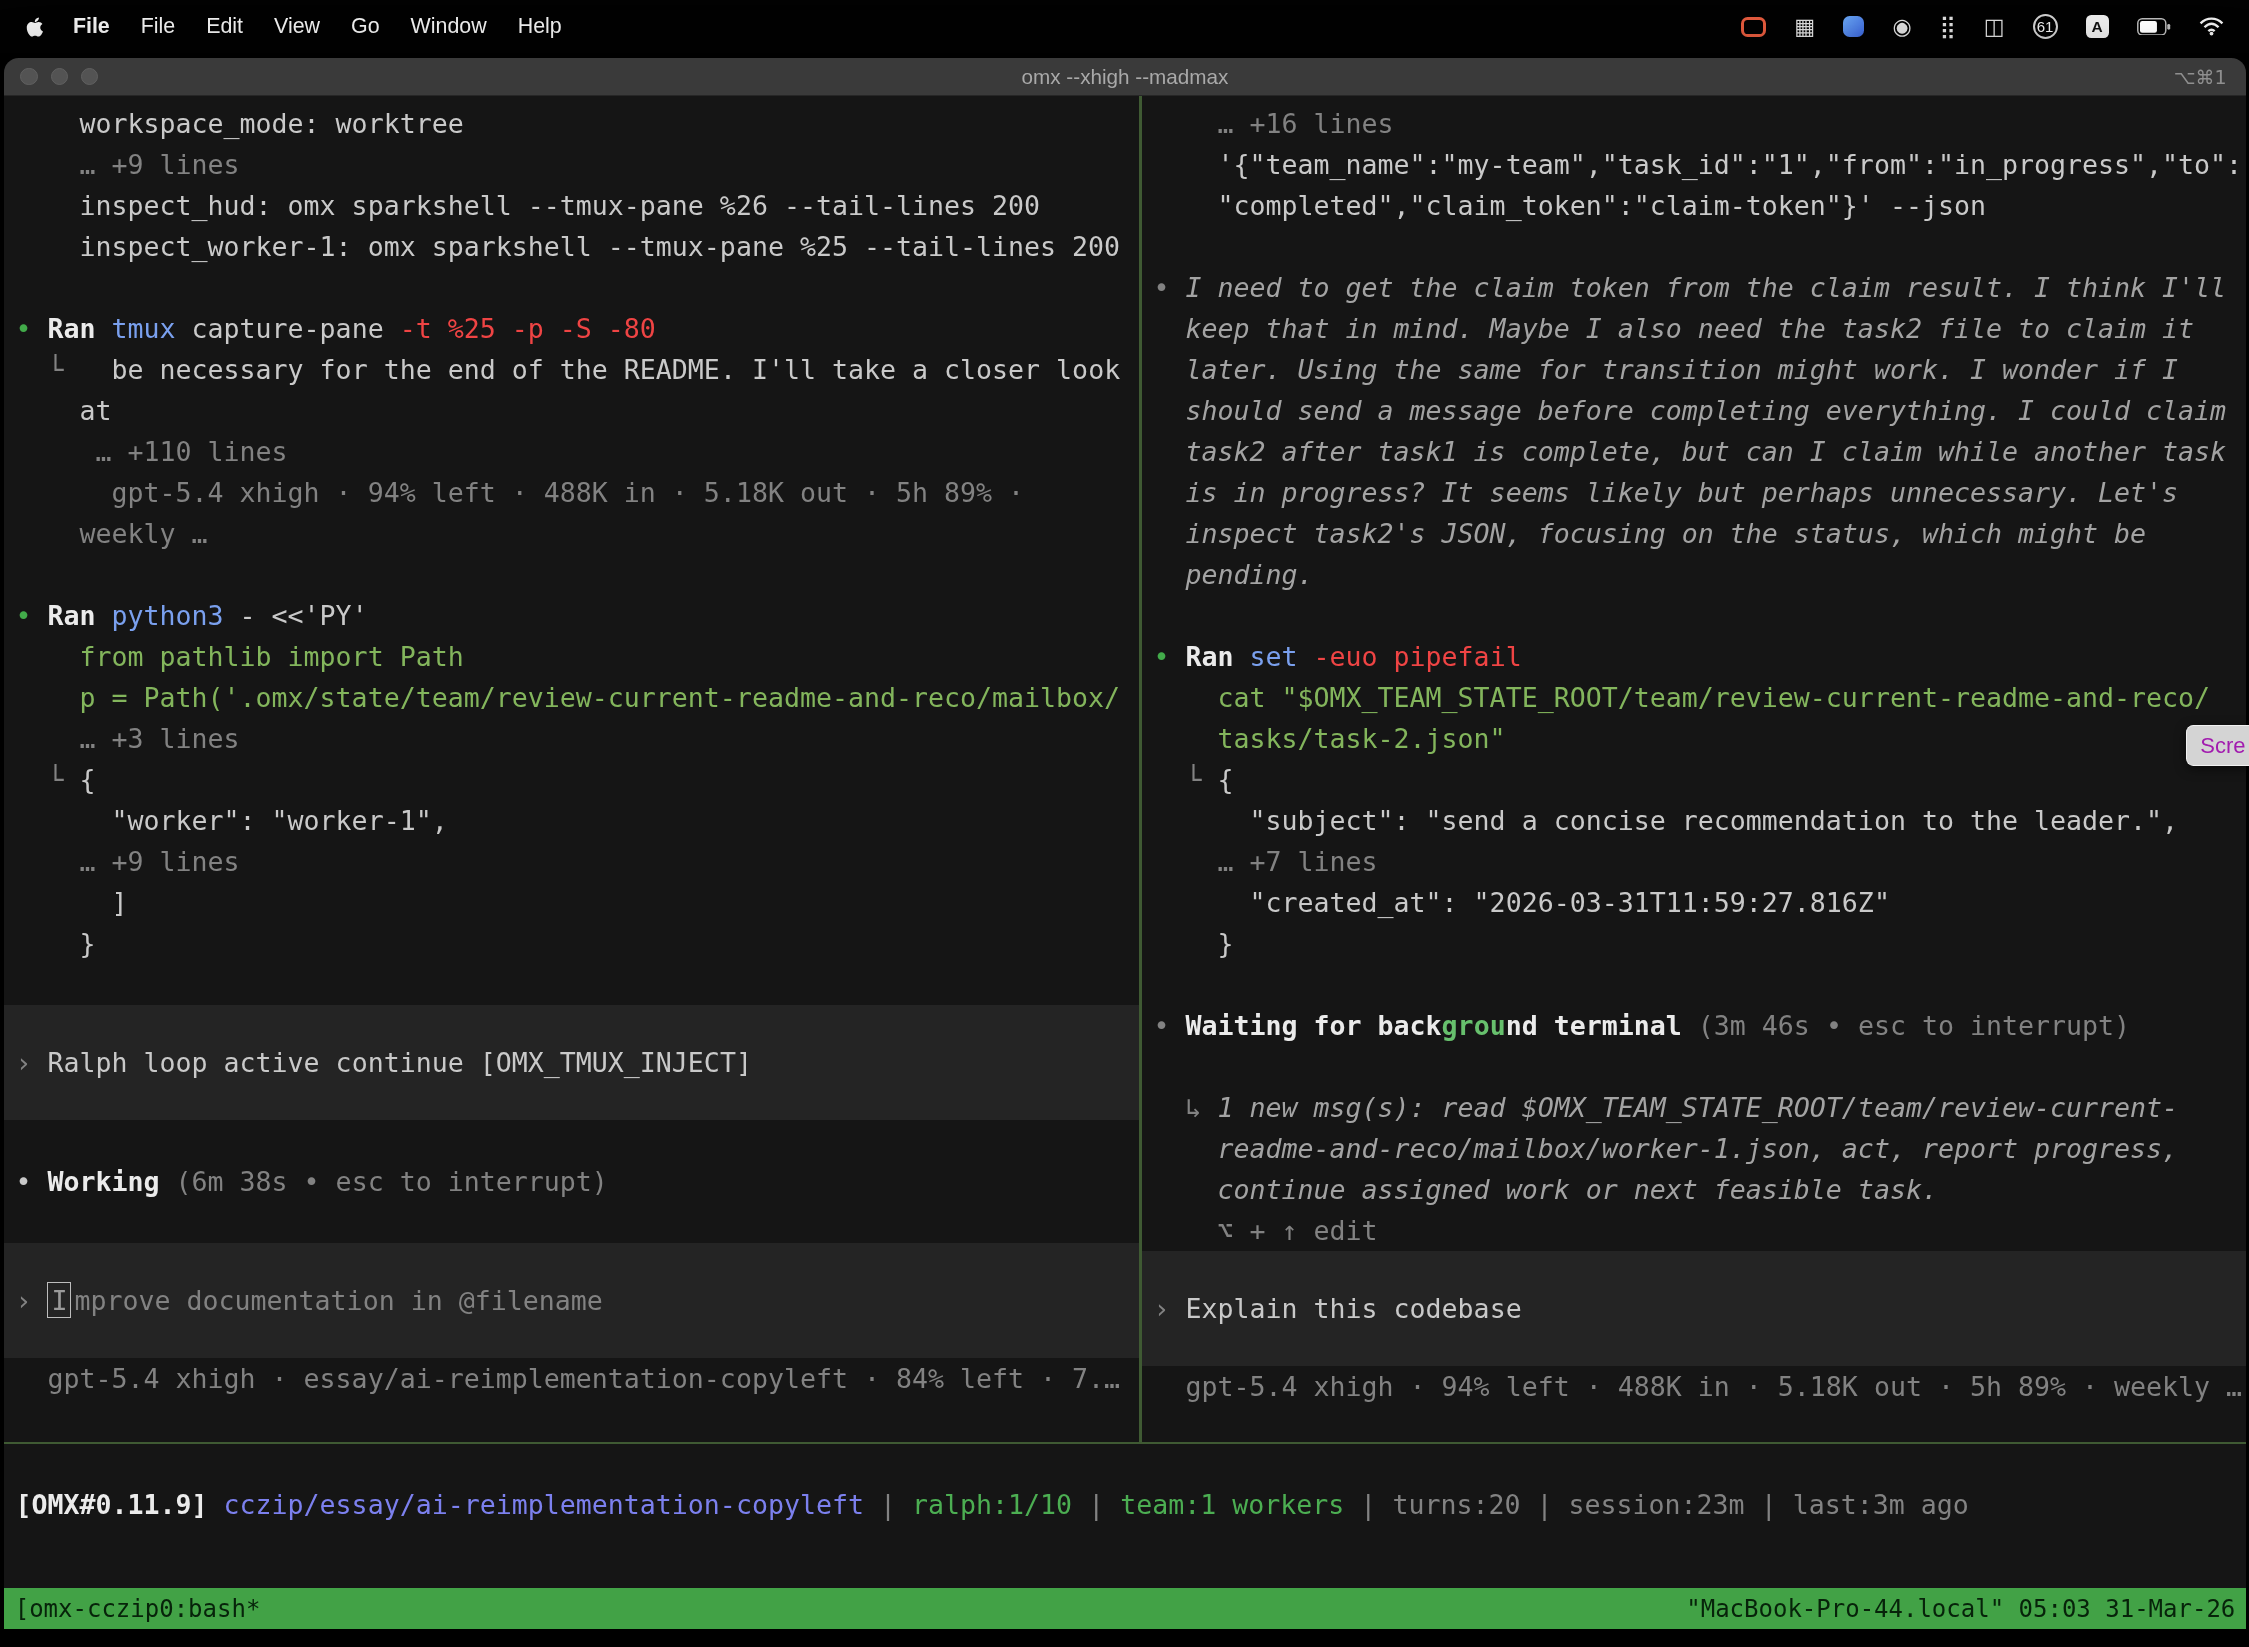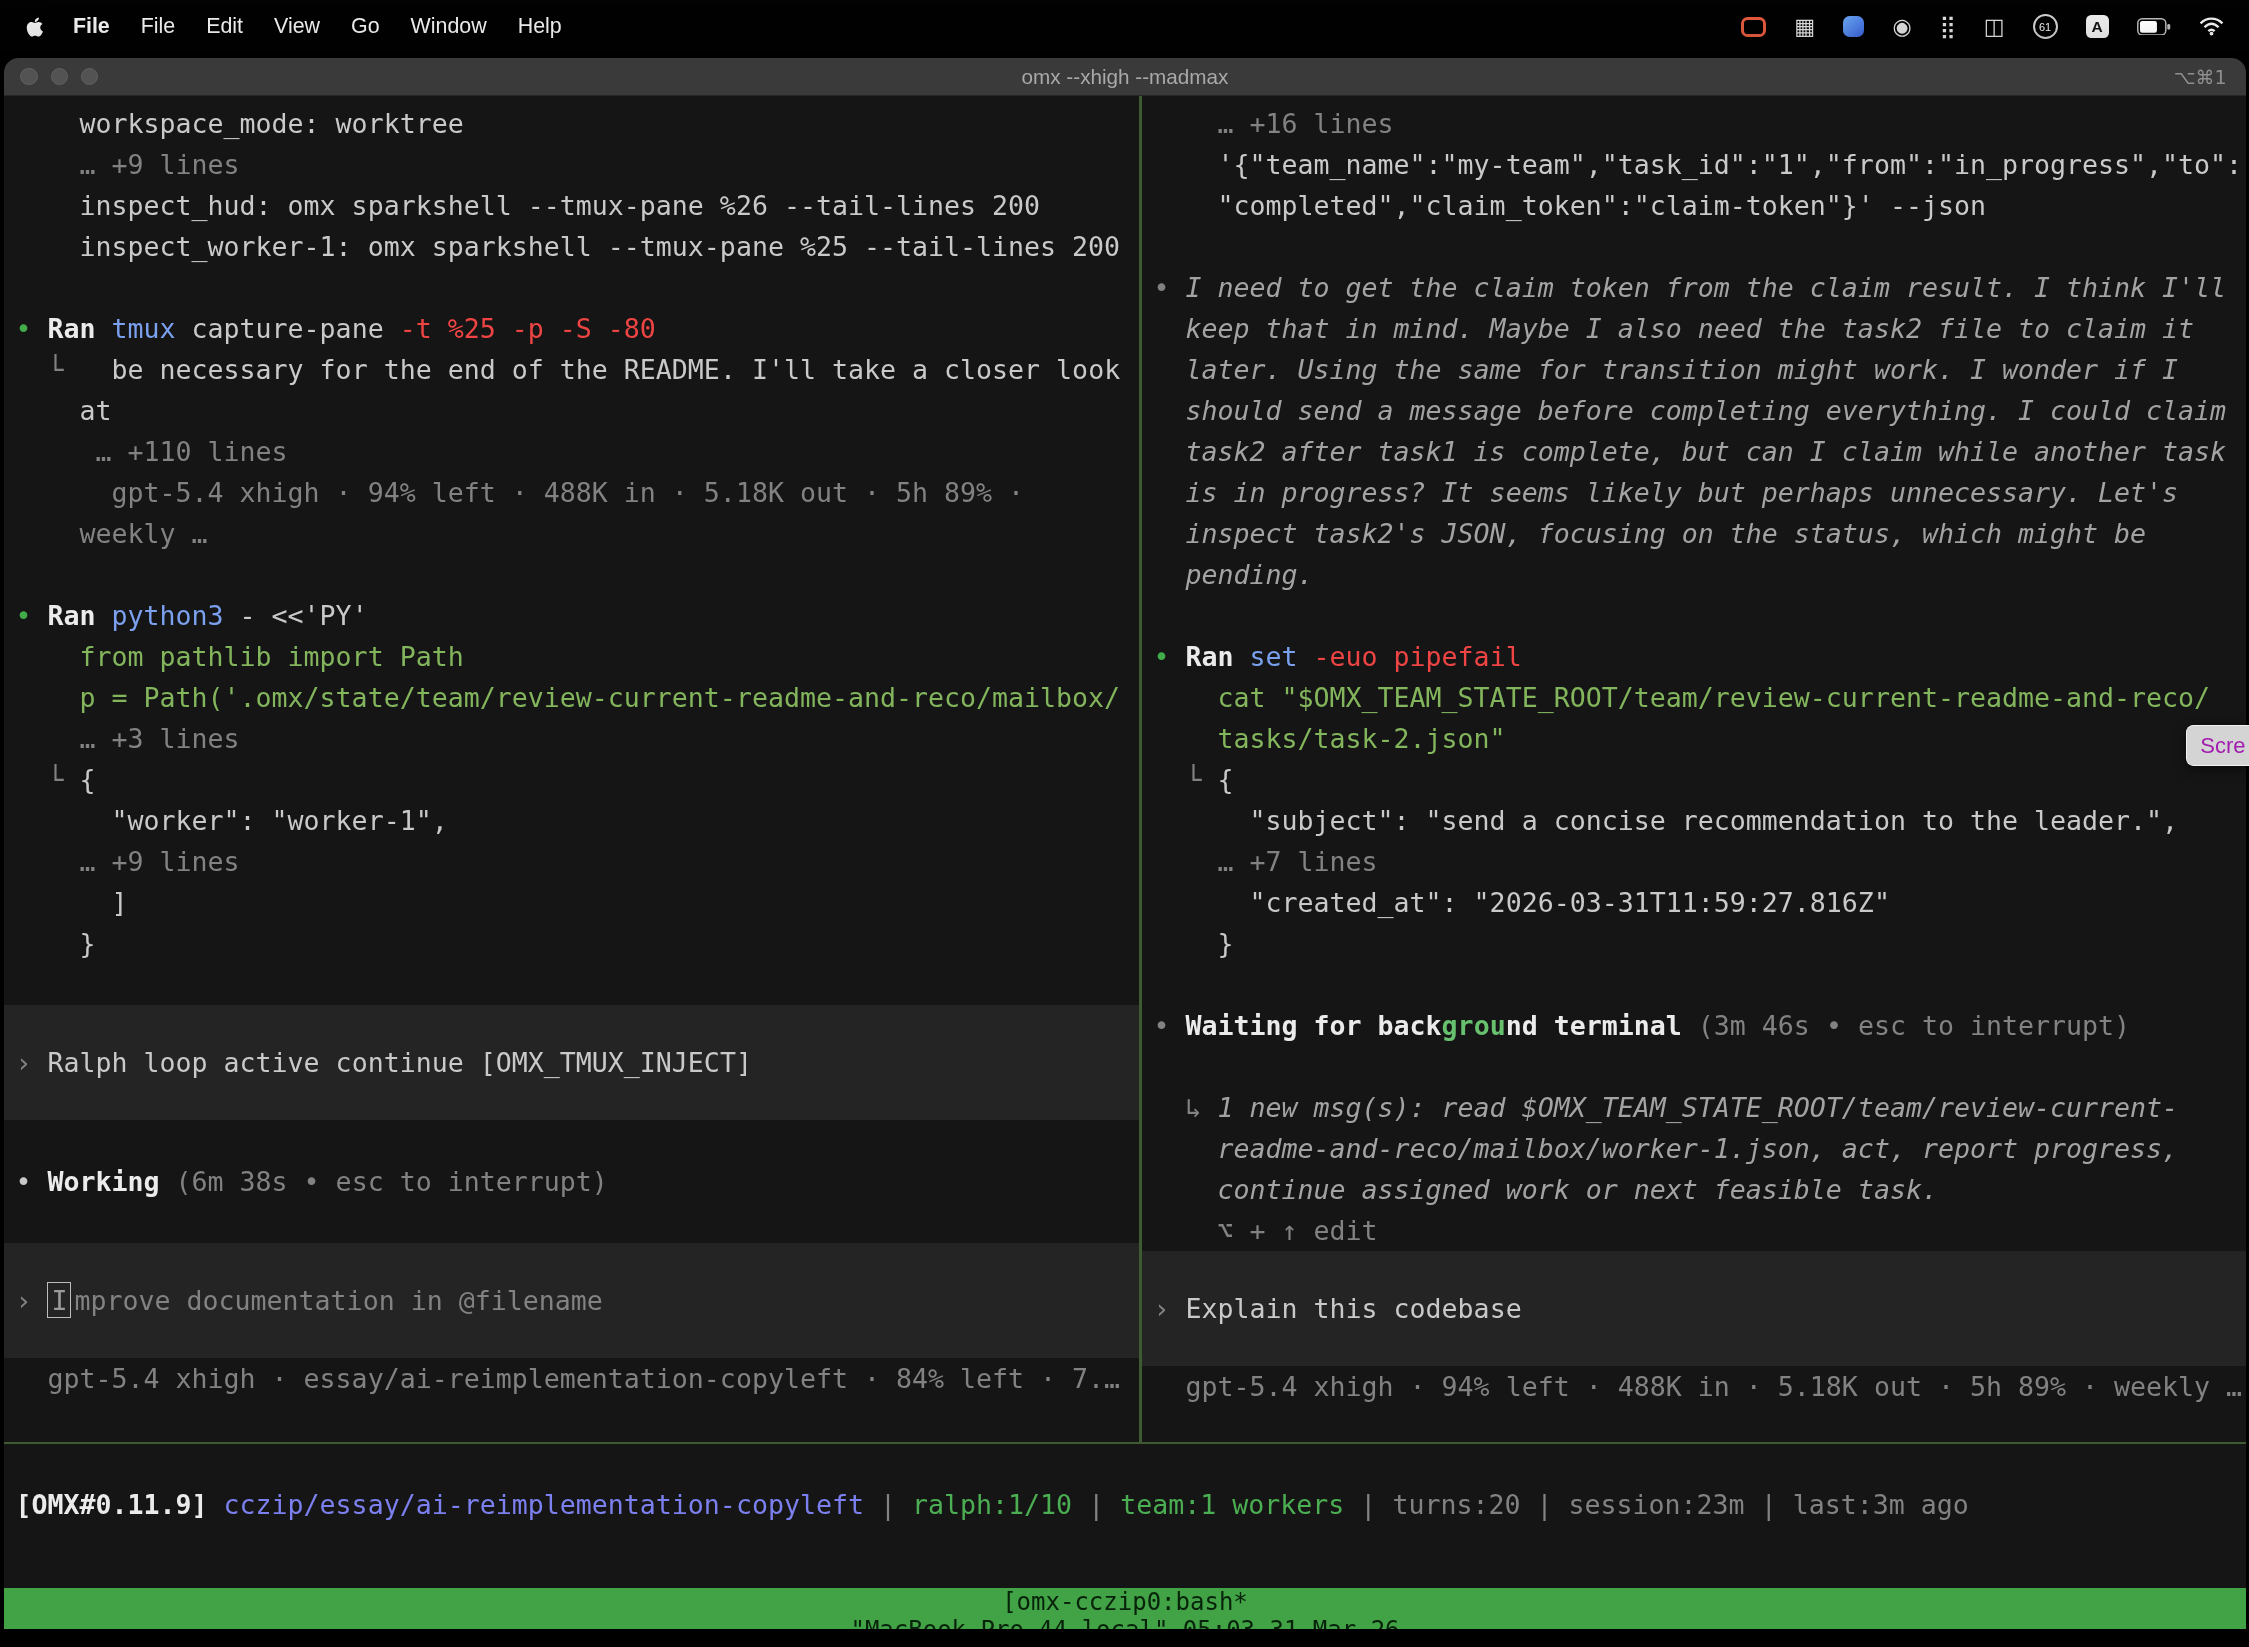--- a/index.html
+++ b/index.html
@@ -12,21 +12,21 @@
              display:flex; align-items:center; padding:0 19px; color:#f0f0f0; font-size:21.4px; }
   .menu-left { display:flex; align-items:center; }
   .menu-item { padding:0 15.5px; white-space:nowrap; }
   .menu-apple { padding:0 13.3px 0 7.4px; display:flex; align-items:center; }
   .app-name { font-weight:bold; }
   .menu-right { margin-left:auto; display:flex; align-items:center; gap:28px; padding-right:7.4px; }
   .mi { display:flex; align-items:center; justify-content:center; }
   .mi.glyph { font-family:"DejaVu Sans", sans-serif; font-size:22px; color:#dcdcdc; }
   .rec { width:25px; height:20px; border:3px solid #e25a3d; border-radius:6.6px; }
   .raycast { width:21.4px; height:21.4px; border-radius:6.6px; background:linear-gradient(135deg,#6aa7f2,#3a63d8); }
-  .gauge { width:25px; height:25px; border:2.2px solid #cfcfcf; border-radius:50%; color:#eee; font-size:11px; }
+  .gauge { width:25px; height:25px; border:2.2px solid #cfcfcf; border-radius:50%; color:#eee; font-size:15px; }
   .gauge i { font-style:normal; }
   .inputa { width:23px; height:23px; background:#ececec; border-radius:5.2px; color:#111; font-size:15.5px; font-weight:bold; }
   .inputa i { font-style:normal; }
 
   
   .window { position:absolute; left:4.4px; right:4.4px; top:58px; border-radius:14.8px 14.8px 0 0;
             overflow:hidden; box-shadow:0 17.7px 59px rgba(0,0,0,.65); }
   .titlebar { height:38px; background:#3a3a3a; display:flex; align-items:center; position:relative;
               color:#a9a9a9; font-size:20.7px; border-bottom:0.7px solid #262626; }
   .lights { position:absolute; left:16px; top:0; bottom:0; display:flex; align-items:center; gap:12.5px; }
@@ -41,21 +41,21 @@
   .pane { padding:6.6px 0 0 11px; white-space:pre; overflow:hidden; }
   .pane.left { width:1135px; flex:none; }
   .divider { width:3px; background:#3f5a33; flex:none; }
   .pane.right { flex:1; }
   .t-line { height:41px; line-height:41px; }
   .t-band { background:#242424; padding:37px 0 37px 11px; margin-left:-11px; }
   .hline { height:2.2px; background:#3f5a33; }
   .hud { height:144px; padding:40px 0 0 11px; white-space:pre; overflow:hidden; }
   .tmuxbar { height:41px; background:#42a246; color:#07230a; display:flex; justify-content:space-between;
              align-items:center; padding:0 10.3px; font-size:24px; font-family:"DejaVu Sans Mono", monospace;
-             white-space:pre;flex-direction:column; }
+             white-space:pre; }
 
   
   .c-w     { color:#c9c9c9; }
   .c-b     { color:#ebebeb; font-weight:bold; }
   .c-dim   { color:#828282; }
   .c-it    { color:#a3a3a3; font-style:italic; }
   .c-blue  { color:#7aa0ee; }
   .c-red   { color:#ef4444; }
   .c-green { color:#83b55c; }
   .c-gb    { color:#42ab4a; }

